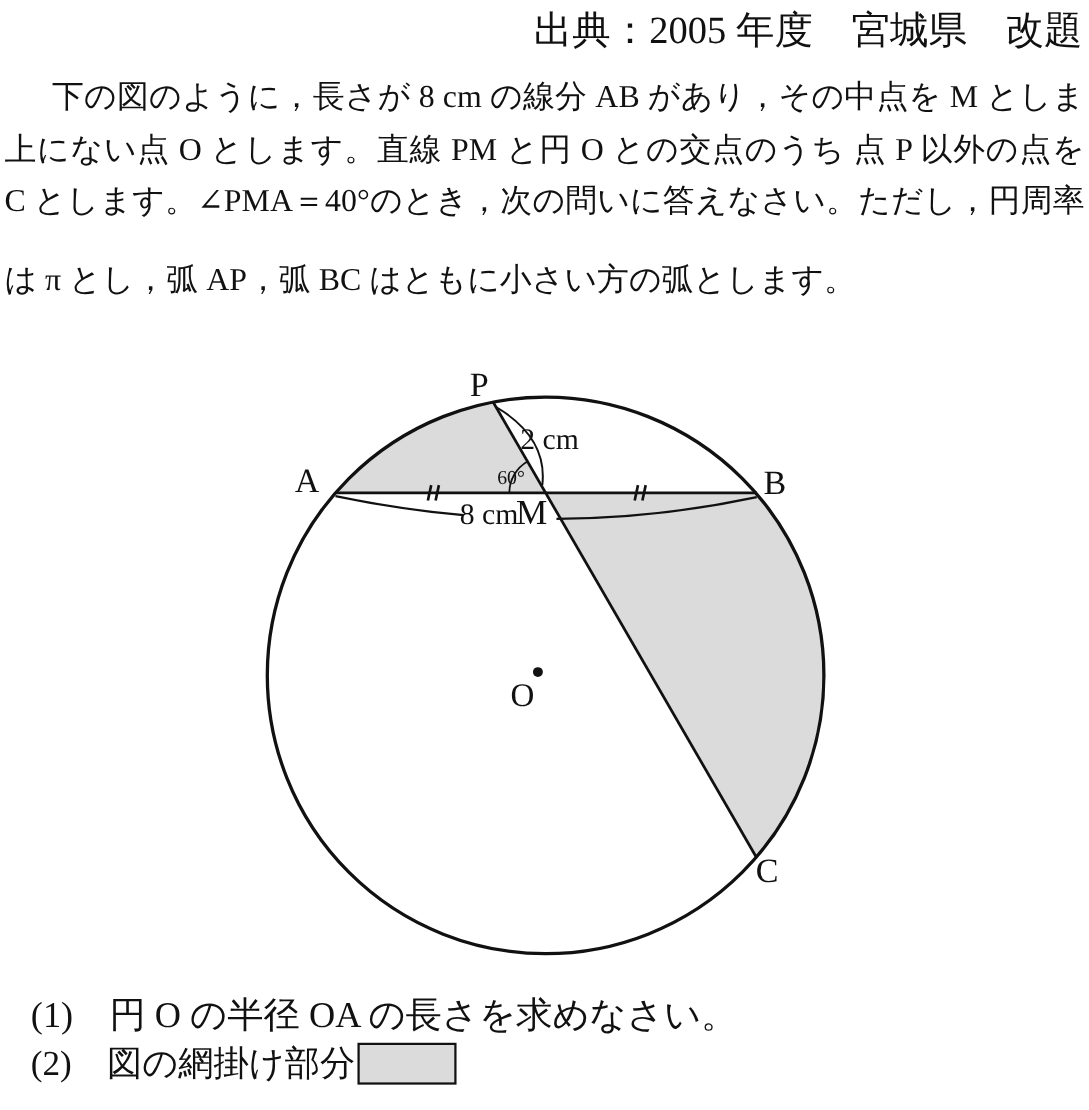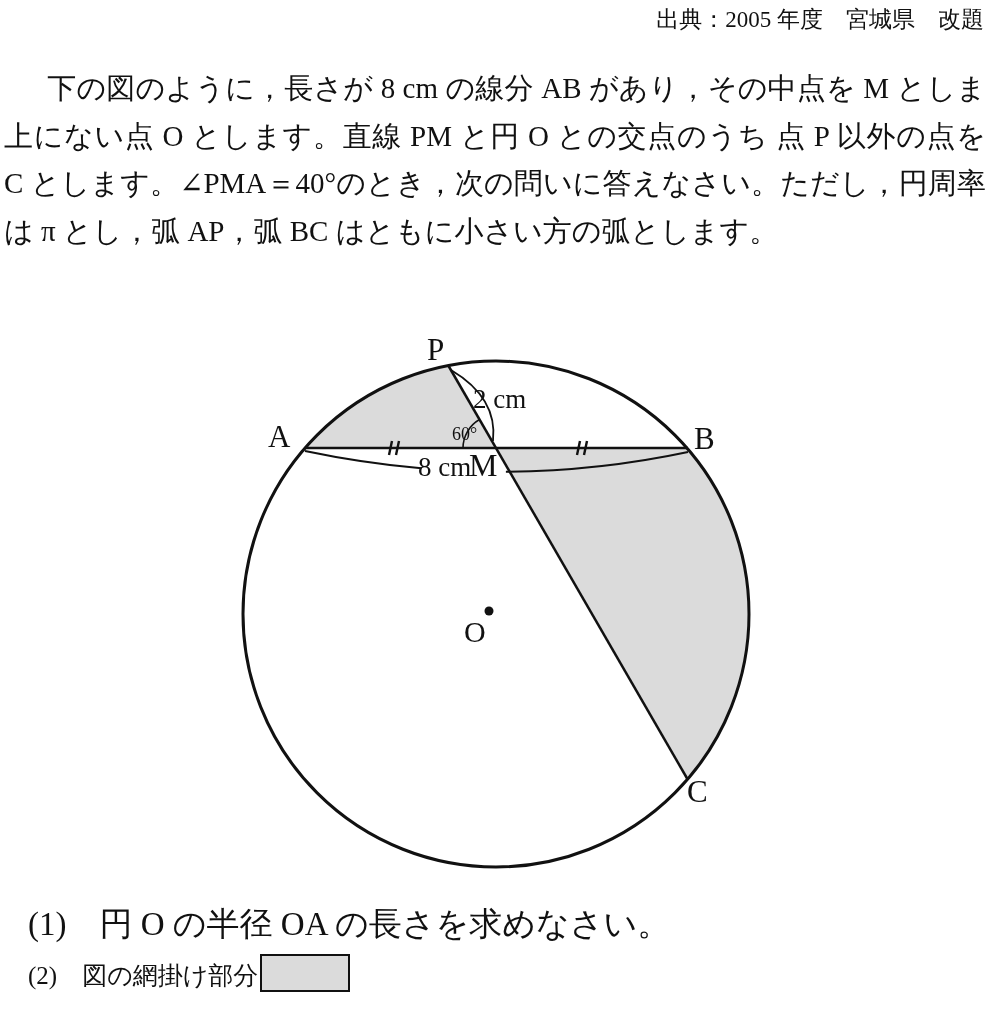--- a/index.html
+++ b/index.html
@@ -1,26 +1,26 @@
 <!DOCTYPE html>
 <html><head>
 <meta charset="utf-8">
 <style>
   html,body{margin:0;padding:0;background:#ffffff;}
   body{width:990px;height:1009px;position:relative;overflow:hidden;
        font-family:"Liberation Serif","DejaVu Serif",serif;color:#111111;}
-  .source-line{position:absolute;top:4px;right:6px;font-size:23px;white-space:nowrap;}
+  .source-line{position:absolute;top:4px;right:6px;font-size:35px;white-space:nowrap;}
   .para{position:absolute;top:65px;left:4px;width:982px;font-size:29px;}
   .pline{height:47.5px;line-height:47.5px;overflow:hidden;
          text-align:justify;text-align-last:justify;}
   .pline-first{text-indent:14px;}
-  .pline-last{text-align:center;text-align-last:left;}
+  .pline-last{text-align:center;text-align-last:left;margin-top:24px;}
   .q1{position:absolute;top:902px;left:28px;font-size:33px;line-height:44px;white-space:nowrap;}
-  .q2{position:absolute;top:942px;left:28px;font-size:25px;height:50px;
-      display:flex;align-items:flex-end;white-space:nowrap;}
+  .q2{position:absolute;top:942px;left:28px;font-size:32px;height:50px;
+      display:flex;align-items:center;white-space:nowrap;}
   .swatch{display:inline-block;width:86px;height:34px;border:2px solid #111111;margin:0 2px;}
   svg.fig{position:absolute;top:0;left:0;pointer-events:none;}
   .ink{stroke:#111111;fill:none;}
   .dlabel{fill:#111111;font-family:"Liberation Serif","DejaVu Serif",serif;}
 </style>
 </head>
 <body>
 
 <div class="source-line">出典：2005 年度　宮城県　改題</div>
 

